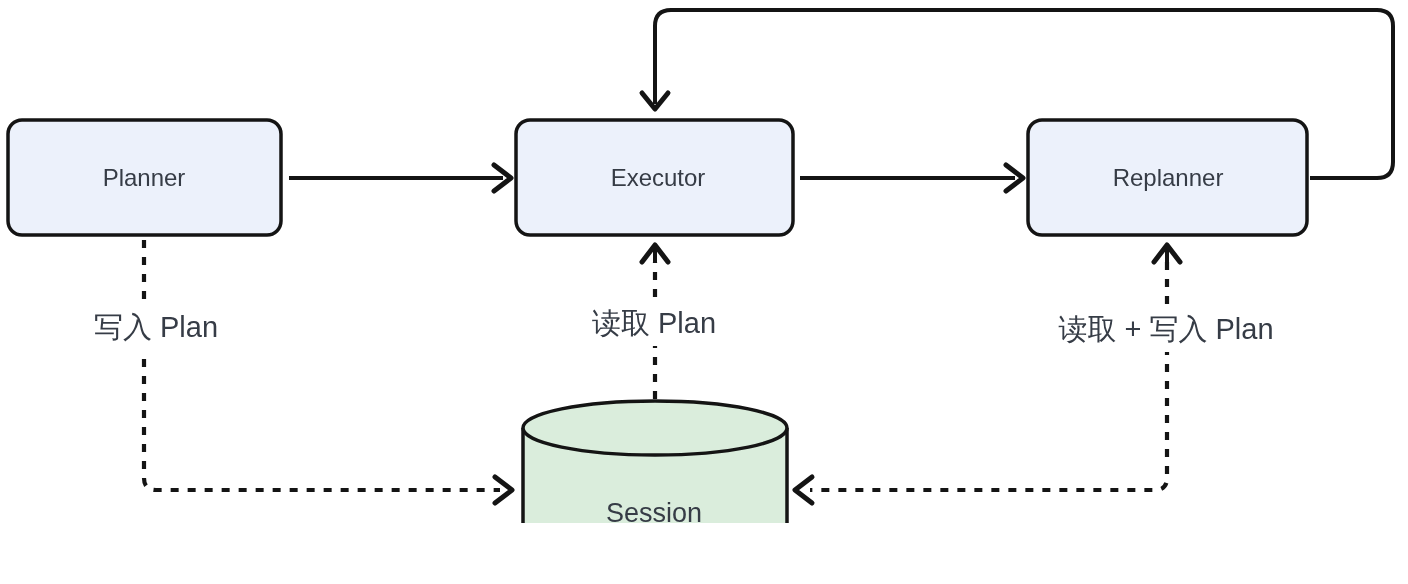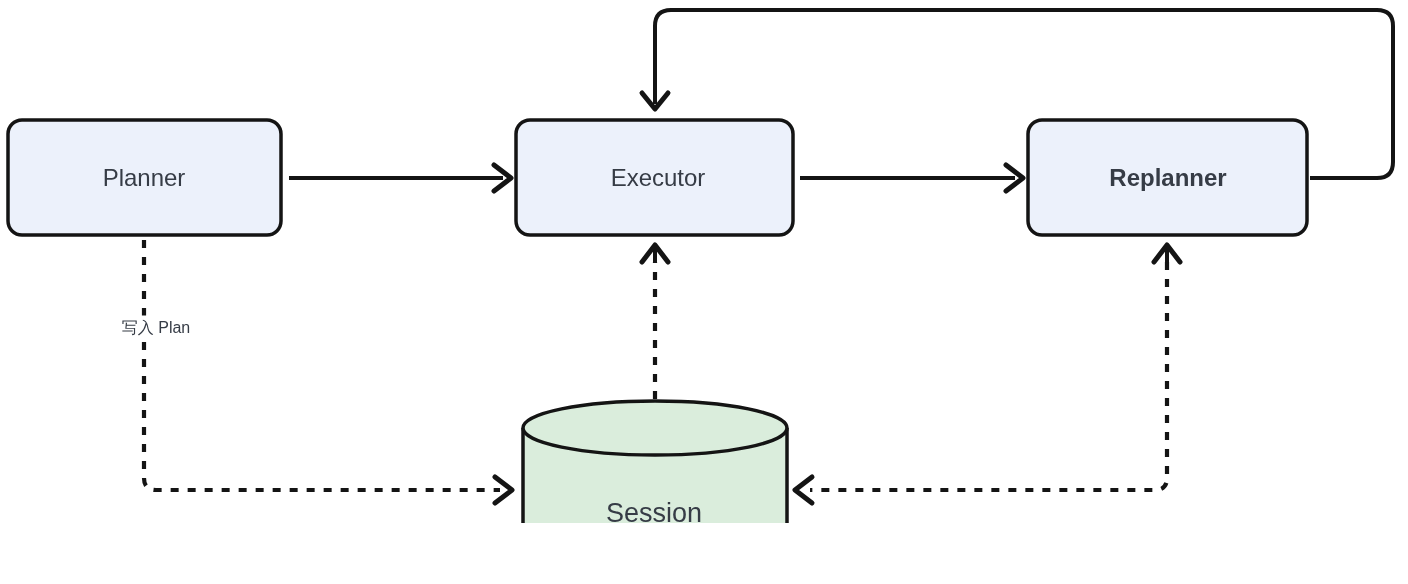--- a/index.html
+++ b/index.html
@@ -30,21 +30,21 @@
   .lbl {
     position: absolute;
     transform: translate(-50%, -50%);
     color: var(--text);
     white-space: nowrap;
     text-align: center;
   }
   .node-lbl { font-size: 24px; }
   .session-lbl { font-size: 27px; }
   .edge-lbl {
-    font-size: 16px;
+    font-size: 29px;
     background: var(--label-bg);
     padding: 2px 8px;
   }
 </style>
 </head>
 <body>
 
 <div class="stage">
   <svg width="1408" height="584" viewBox="0 0 1408 584">
 
@@ -72,17 +72,19 @@
     <rect class="box" x="8" y="120" width="273" height="115" rx="14"></rect>
     <rect class="box" x="516" y="120" width="277" height="115" rx="14"></rect>
     <rect class="box" x="1028" y="120" width="279" height="115" rx="14"></rect>
 
     <path class="cyl" d="M 523 428 L 523 551 A 132 27 0 0 0 787 551 L 787 428"></path>
     <ellipse class="cyl" cx="655" cy="428" rx="132" ry="27"></ellipse>
   </svg>
 
   <div class="lbl node-lbl" style="left:144px; top:178px;">Planner</div>
   <div class="lbl node-lbl" style="left:658px; top:178px;">Executor</div>
-  <div class="lbl node-lbl" style="left:1168px; top:178px;font-weight:bold;">Replanner</div>
+  <div class="lbl node-lbl" style="left:1168px; top:178px;">Replanner</div>
   <div class="lbl session-lbl" style="left:654px; top:513px;">Session</div>
 
   <div class="lbl edge-lbl" style="left:156px; top:328px;">写入 Plan</div>
+  <div class="lbl edge-lbl" style="left:654px; top:324px;">读取 Plan</div>
+  <div class="lbl edge-lbl" style="left:1166px; top:330px;">读取 + 写入 Plan</div>
 </div>
 
 </body></html>

